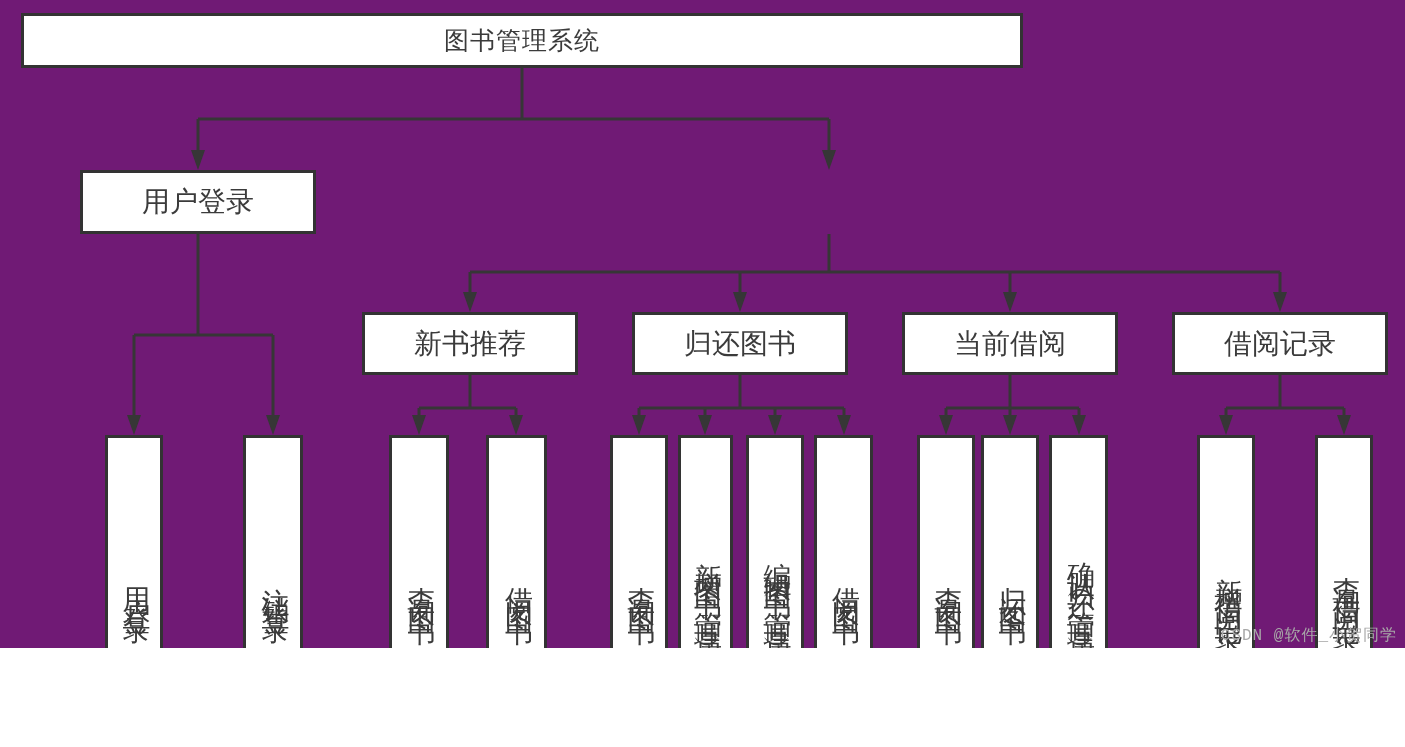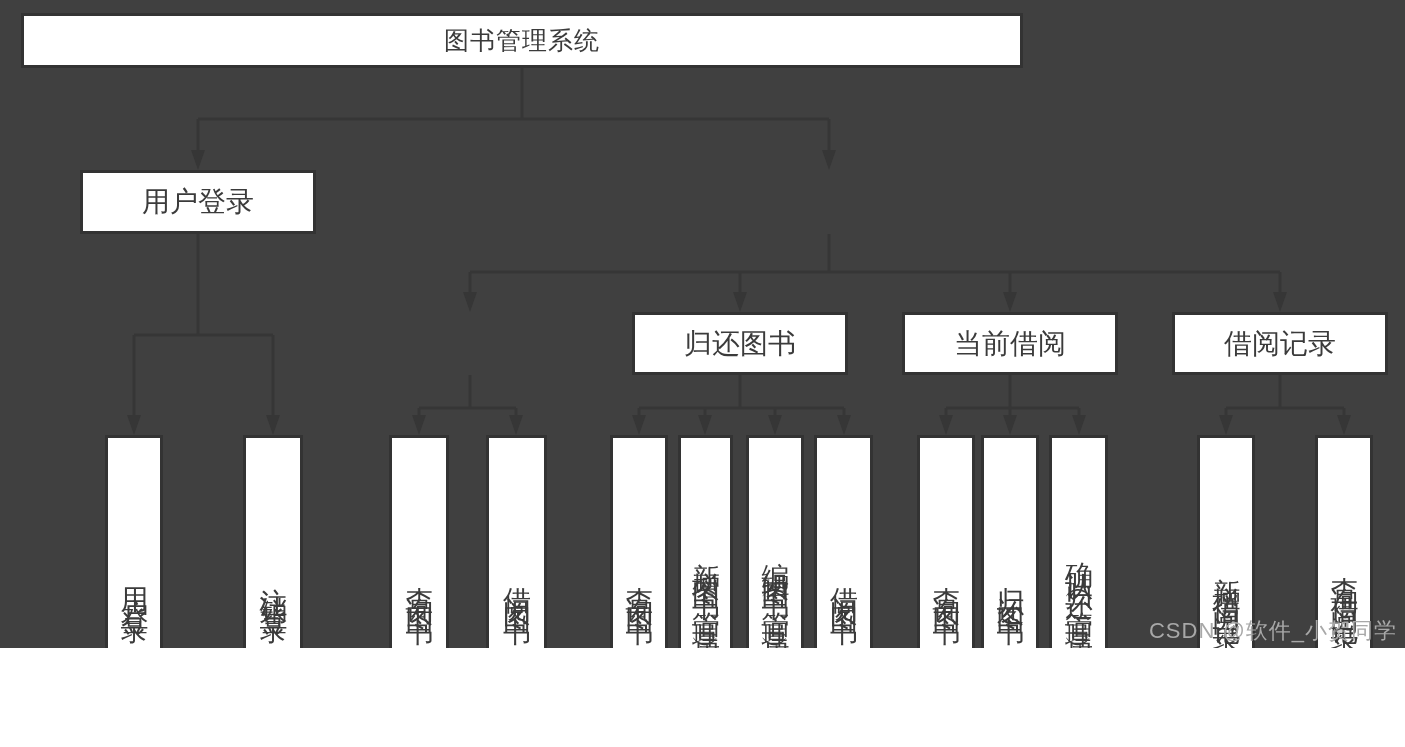--- a/index.html
+++ b/index.html
@@ -1,34 +1,34 @@
 <!DOCTYPE html>
 <html><head>
 <meta charset="utf-8">
 <style>
   html,body{margin:0;padding:0;background:#ffffff;}
   .stage{
-    position:relative;width:1405px;height:648px;background:#404040;
-    font-family:Liberation Sans, sans-serif;overflow:hidden;
+    position:relative;width:1405px;height:648px;background:#701a75;
+    font-family:Liberation Mono, monospace;overflow:hidden;
   }
   svg.connectors{position:absolute;left:0;top:0;z-index:1;}
   .node{
     position:absolute;z-index:2;background:#ffffff;border:3px solid #333333;
     box-sizing:border-box;display:flex;align-items:center;justify-content:center;
     color:#3b3b3b;
   }
   .lbl{font-size:28px;white-space:nowrap;}
   .root .lbl{font-size:25px;letter-spacing:1px;}
   .leaf .lbl{
     writing-mode:vertical-rl;text-orientation:mixed;
     letter-spacing:10px;line-height:1;white-space:normal;
   }
   .watermark{
     position:absolute;right:8px;bottom:2px;z-index:3;
-    font-size:22px;color:#a8a8a8;letter-spacing:1px;margin-top:16px;
+    font-size:16px;color:#a8a8a8;letter-spacing:1px;margin-top:16px;
   }
 </style>
 </head>
 <body>
 
 <div class="stage">
 
   <svg class="connectors" width="1405" height="747" viewBox="0 0 1405 747">
     <g stroke="#363636" stroke-width="3" fill="none">
       <path d="M522,68 V119 M198,119 H829 M198,119 V152 M829,119 V152"></path>
@@ -63,20 +63,23 @@
   </svg>
 
   <div class="node root" style="left:21px;top:13px;width:1002px;height:55px">
     <span class="lbl">图书管理系统</span>
   </div>
 
   <div class="node" style="left:80px;top:170px;width:236px;height:64px">
     <span class="lbl">用户登录</span>
   </div>
 
+  <div class="node" style="left:362px;top:312px;width:216px;height:63px">
+    <span class="lbl">新书推荐</span>
+  </div>
   <div class="node" style="left:632px;top:312px;width:216px;height:63px">
     <span class="lbl">归还图书</span>
   </div>
   <div class="node" style="left:902px;top:312px;width:216px;height:63px">
     <span class="lbl">当前借阅</span>
   </div>
   <div class="node" style="left:1172px;top:312px;width:216px;height:63px">
     <span class="lbl">借阅记录</span>
   </div>
 

